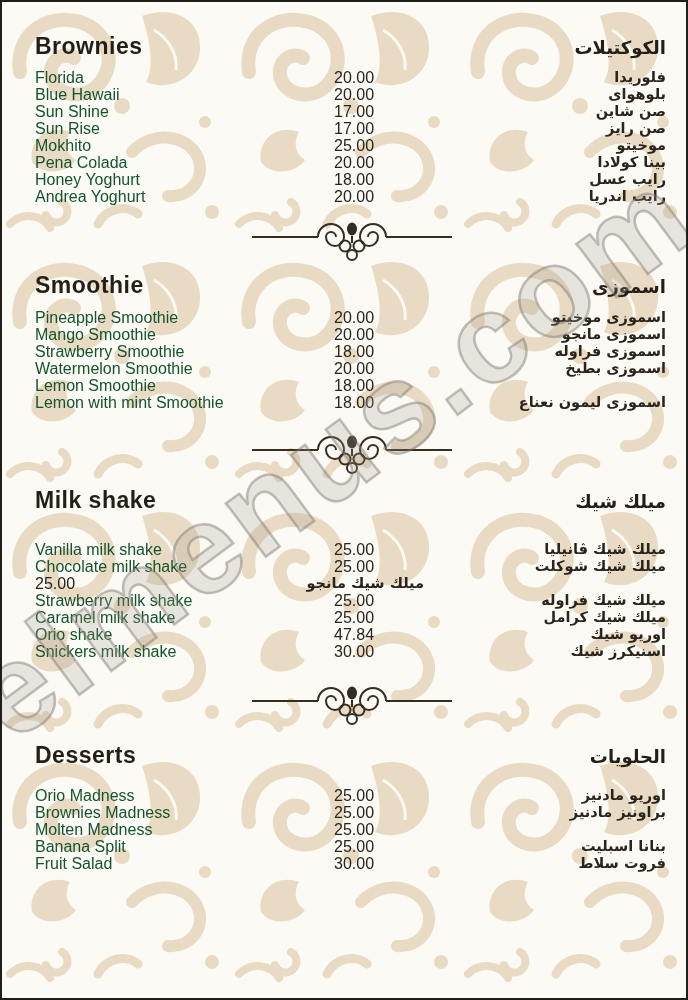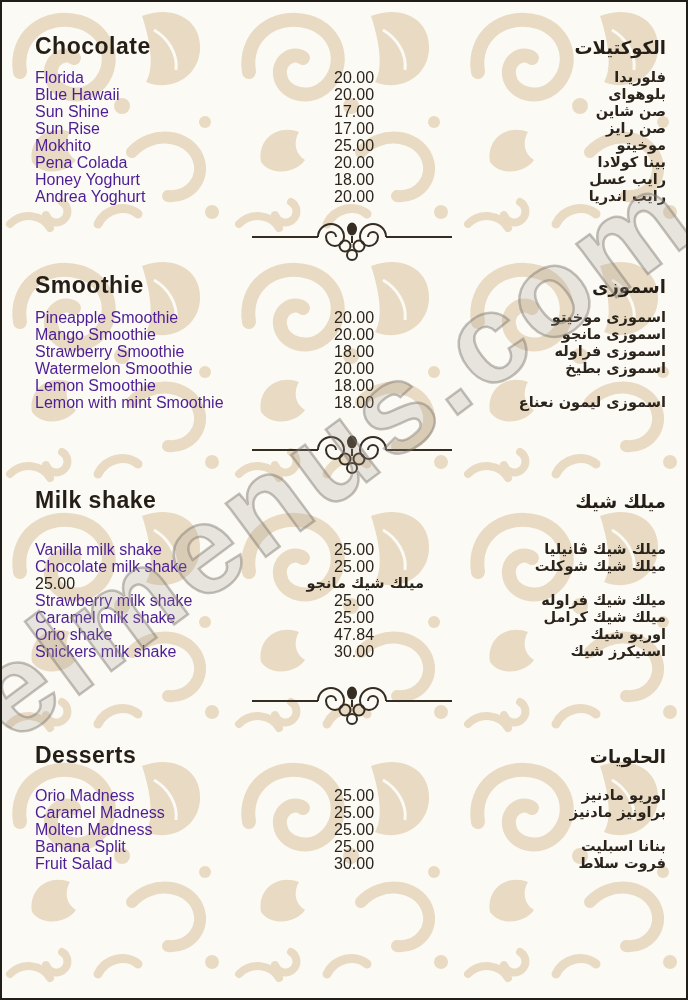--- a/index.html
+++ b/index.html
@@ -13,21 +13,21 @@
     font-family:"Liberation Sans", sans-serif;
   }
   .bg{position:absolute;left:0;top:0;width:100%;height:100%;z-index:0;}
   .content{position:absolute;left:0;top:0;width:100%;height:100%;z-index:2;}
   .section{position:absolute;left:0;width:100%;box-sizing:border-box;padding:0 20px 0 33px;}
   .sec-head{display:flex;justify-content:space-between;align-items:baseline;height:26px;line-height:26px;}
   .en-head{margin:0;font-size:23px;font-weight:bold;color:#241e16;letter-spacing:.5px;}
   .ar-head{font-family:"DejaVu Sans", sans-serif;font-weight:bold;font-size:18px;color:#241e16;direction:rtl;}
   .items{display:block;}
   .row{display:grid;grid-template-columns:299px 90px 1fr;height:17px;line-height:17px;}
-  .en{font-size:16px;color:#4c1d95;white-space:nowrap;}
+  .en{font-size:16px;color:#14532d;white-space:nowrap;}
   .price{font-size:16px;color:#2b241c;}
   .ar{font-family:"DejaVu Sans", sans-serif;font-weight:bold;font-size:14.5px;color:#2b241c;text-align:right;direction:rtl;white-space:nowrap;}
   .s1{top:31px;} .s1 .items{margin-top:10px;}
   .s2{top:270px;} .s2 .items{margin-top:11px;}
   .s3{top:485px;} .s3 .items{margin-top:28px;}
   .s4{top:740px;} .s4 .items{margin-top:19px;}
   .divider{position:absolute;left:250px;width:200px;height:44px;z-index:2;}
   .d1{top:215px;} .d2{top:428px;} .d3{top:679px;}
   .watermark{
     position:absolute;left:30px;top:620px;width:860px;height:150px;z-index:5;
@@ -61,21 +61,21 @@
     </defs>
     <rect x="0" y="0" width="100%" height="100%" fill="url(#damask)"></rect>
   </svg>
 
   <div class="watermark">elmenus.com</div>
 
   <div class="content">
 
     <div class="section s1">
       <div class="sec-head">
-        <h2 class="en-head">Chocolate</h2>
+        <h2 class="en-head">Brownies</h2>
         <div class="ar-head">الكوكتيلات</div>
       </div>
       <div class="items">
         <div class="row">
             <span class="en">Florida</span>
             <span class="price">20.00</span>
             <span class="ar">فلوريدا</span>
           </div>
         <div class="row">
             <span class="en">Blue Hawaii</span>
@@ -243,21 +243,21 @@
         <h2 class="en-head">Desserts</h2>
         <div class="ar-head">الحلويات</div>
       </div>
       <div class="items">
         <div class="row">
             <span class="en">Orio Madness</span>
             <span class="price">25.00</span>
             <span class="ar">اوريو مادنيز</span>
           </div>
         <div class="row">
-            <span class="en">Caramel Madness</span>
+            <span class="en">Brownies Madness</span>
             <span class="price">25.00</span>
             <span class="ar">براونيز مادنيز</span>
           </div>
         <div class="row">
             <span class="en">Molten Madness</span>
             <span class="price">25.00</span>
           </div>
         <div class="row">
             <span class="en">Banana Split</span>
             <span class="price">25.00</span>

